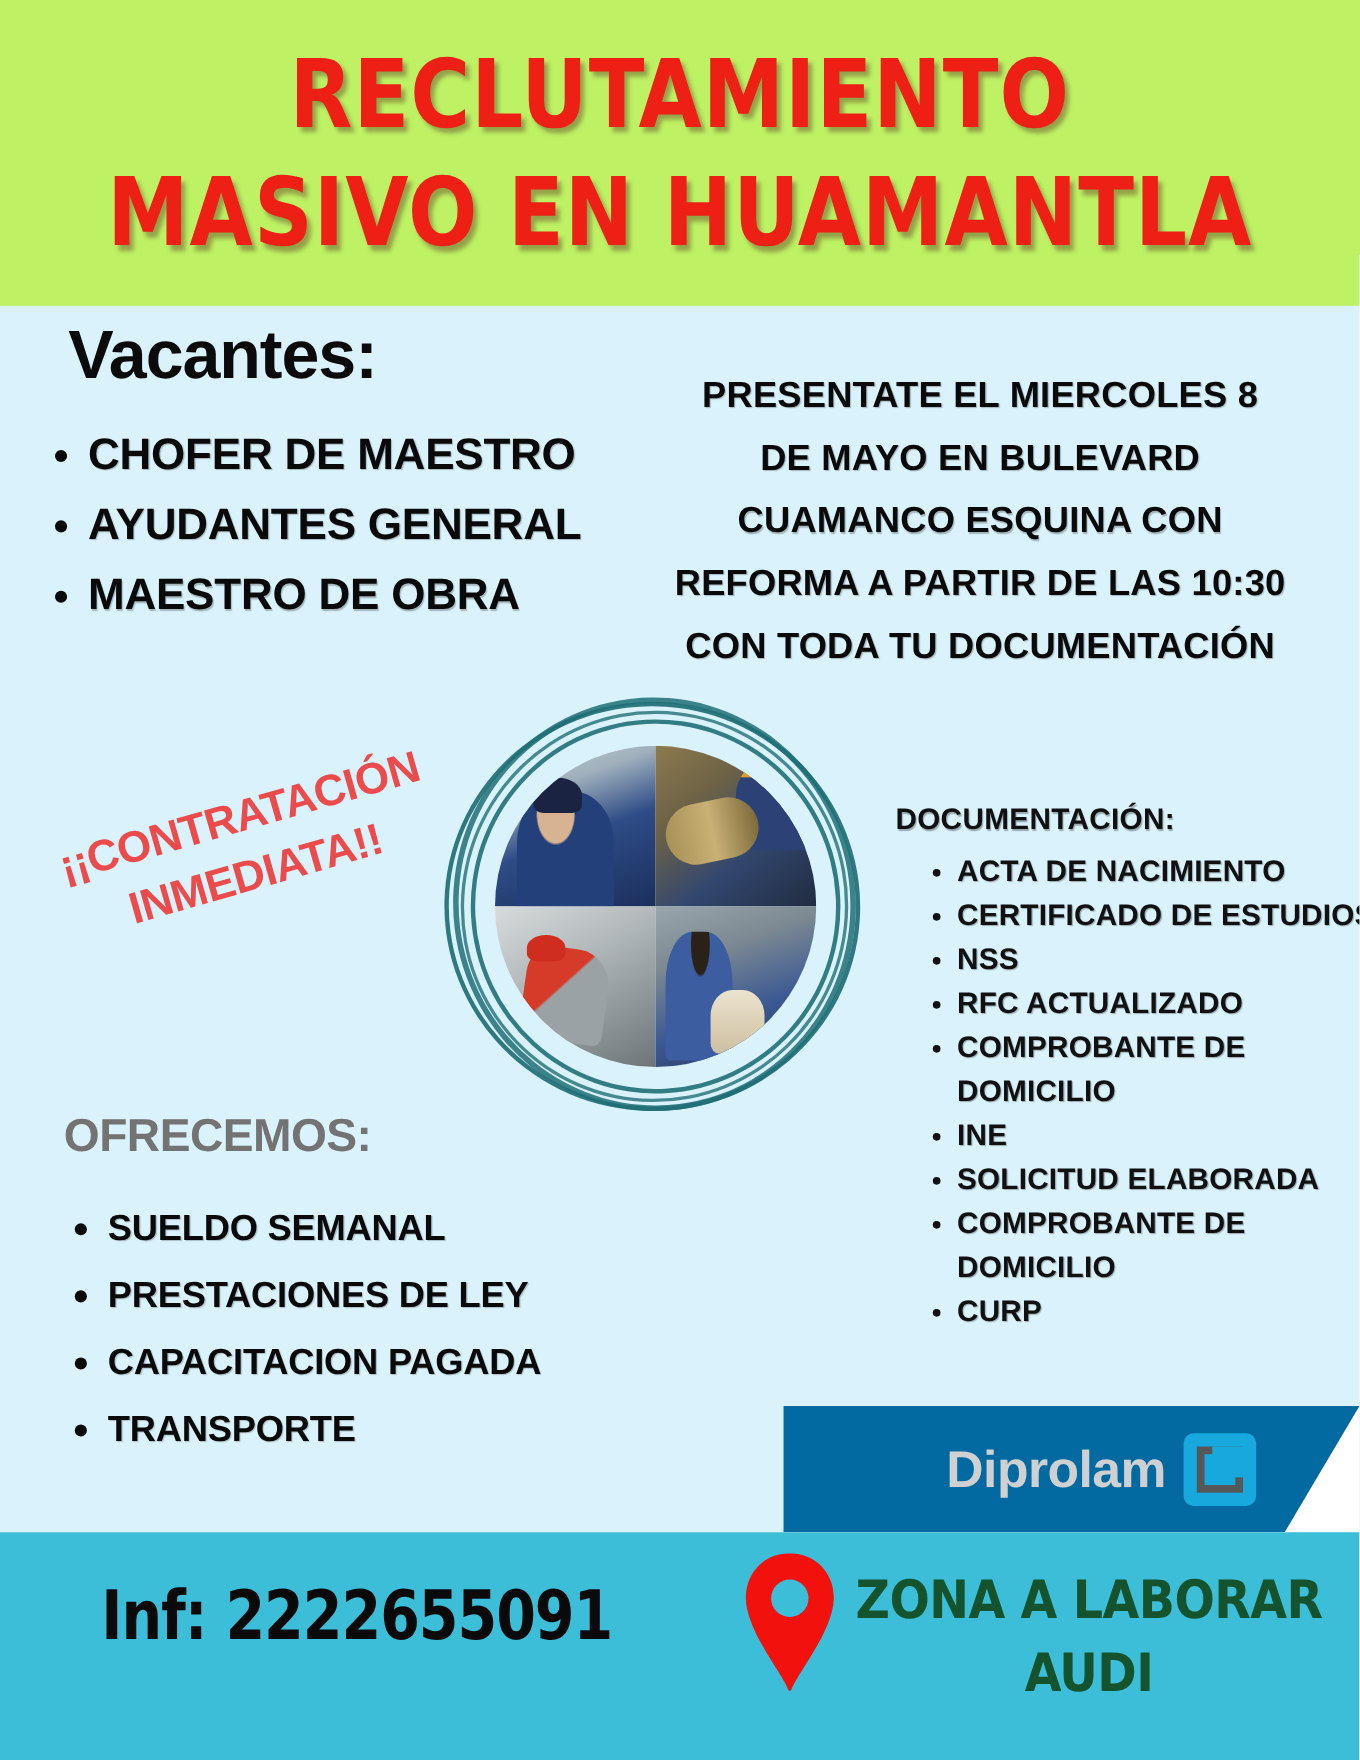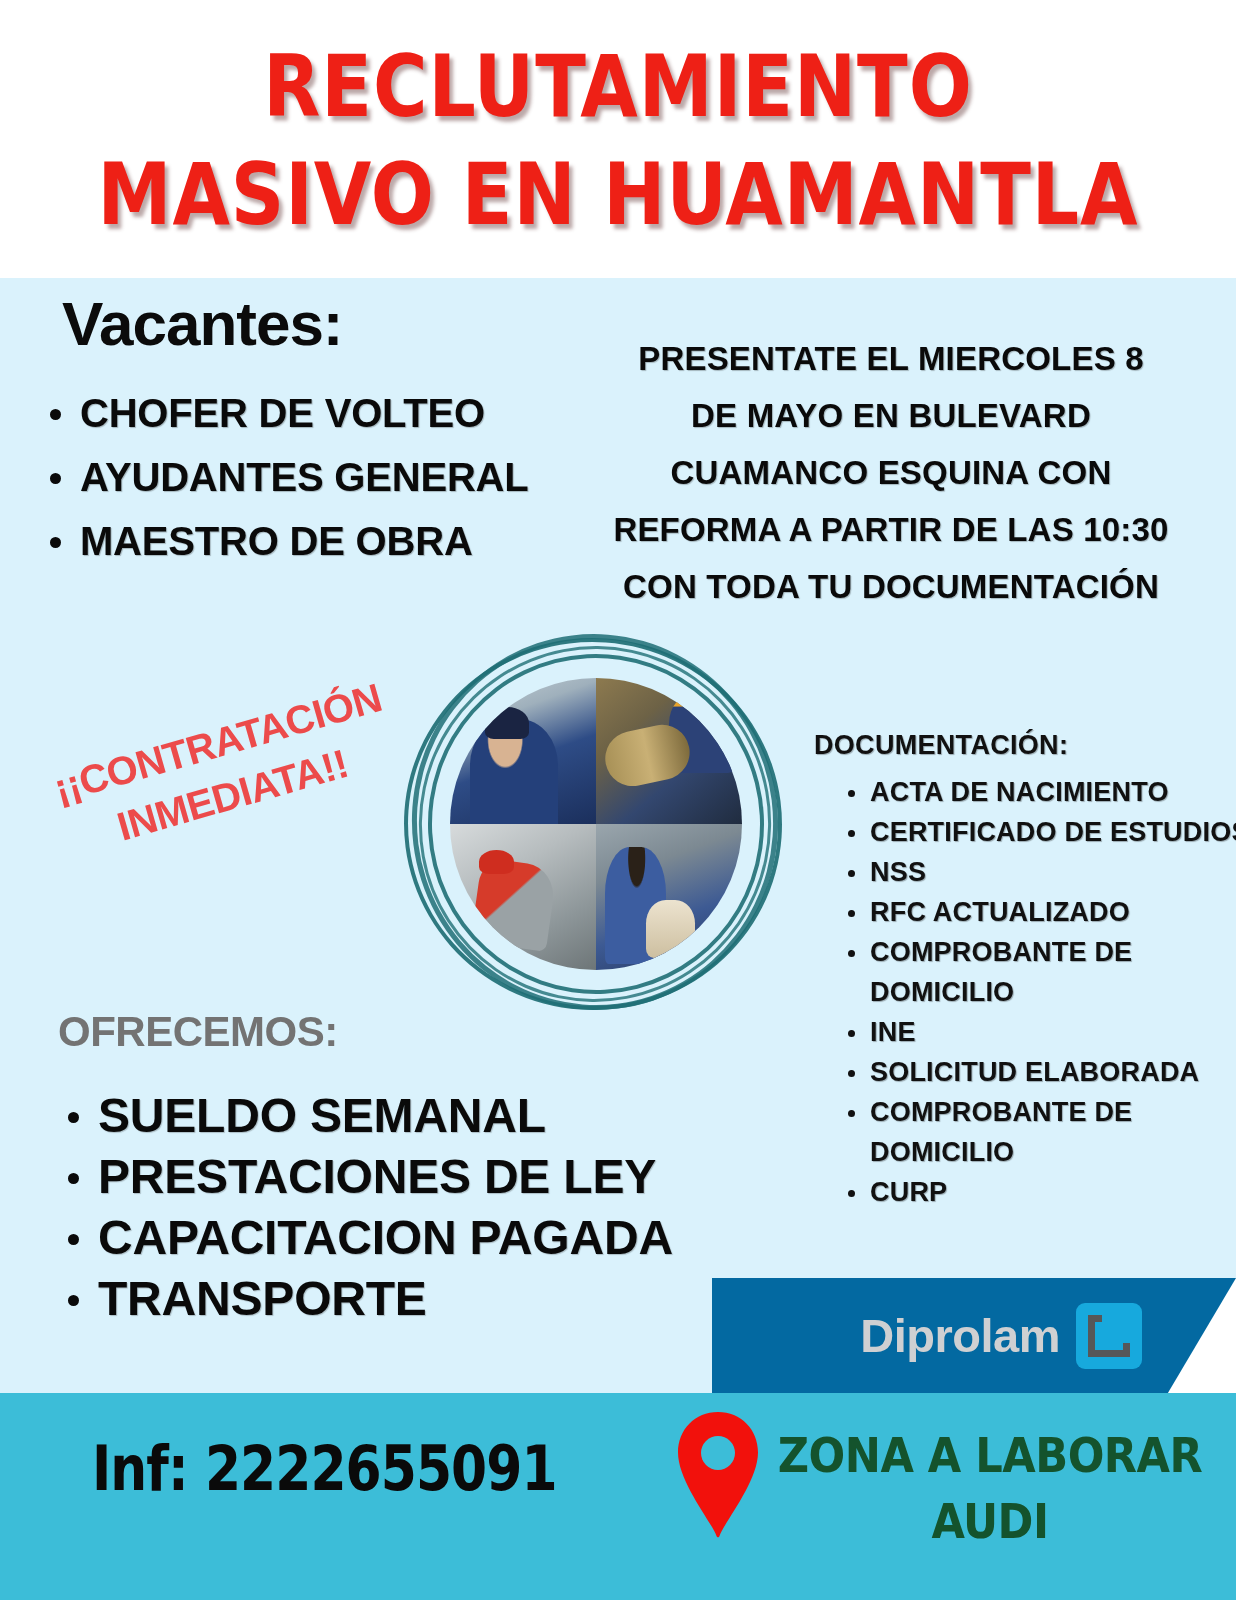--- a/index.html
+++ b/index.html
@@ -16,21 +16,21 @@
     font-family: "Liberation Sans", sans-serif;
   }
 
   
   .header-band {
     position: absolute;
     left: 0;
     top: 0;
     width: 1236px;
     height: 278px;
-    background: #ffffff;
+    background: #bef264;
   }
   .header-title {
     position: absolute;
     left: 0;
     top: 32px;
     width: 1236px;
     text-align: center;
     color: #ee2016;
     font-family: "DejaVu Sans Condensed", "Liberation Sans Narrow", "Liberation Sans", sans-serif;
     font-weight: bold;
@@ -113,21 +113,21 @@
     position: absolute;
     left: 52px;
     top: 1094px;
     width: 600px;
     margin: 0;
     padding: 0 0 0 46px;
     list-style: none;
   }
   .ofr-list li {
     position: relative;
-    font-size: 48px;
+    font-size: 33px;
     font-weight: bold;
     line-height: 43px;
     color: #0a0a0a;
     margin-bottom: 18px;
     letter-spacing: -0.2px;
     text-shadow: 1px 1px 1px rgba(0,0,0,0.22);
   }
   .ofr-list li::before {
     content: "";
     position: absolute;
@@ -378,21 +378,21 @@
 <div id="poster">
 
   <div class="header-band">
     <div class="header-title">RECLUTAMIENTO
 MASIVO EN HUAMANTLA</div>
   </div>
 
   <div class="vacantes-heading">Vacantes:</div>
 
   <ul class="vac-list">
-    <li>CHOFER DE VOLTEO</li>
+    <li>CHOFER DE MAESTRO</li>
     <li>AYUDANTES GENERAL</li>
     <li>MAESTRO DE OBRA</li>
   </ul>
 
   <div class="stamp">
     <div>¡¡CONTRATACIÓN</div>
     <div>INMEDIATA!!</div>
   </div>
 
   <div class="address-block">PRESENTATE EL MIERCOLES 8 DE MAYO EN BULEVARD CUAMANCO ESQUINA CON REFORMA A PARTIR DE LAS 10:30 CON TODA TU DOCUMENTACIÓN</div>

